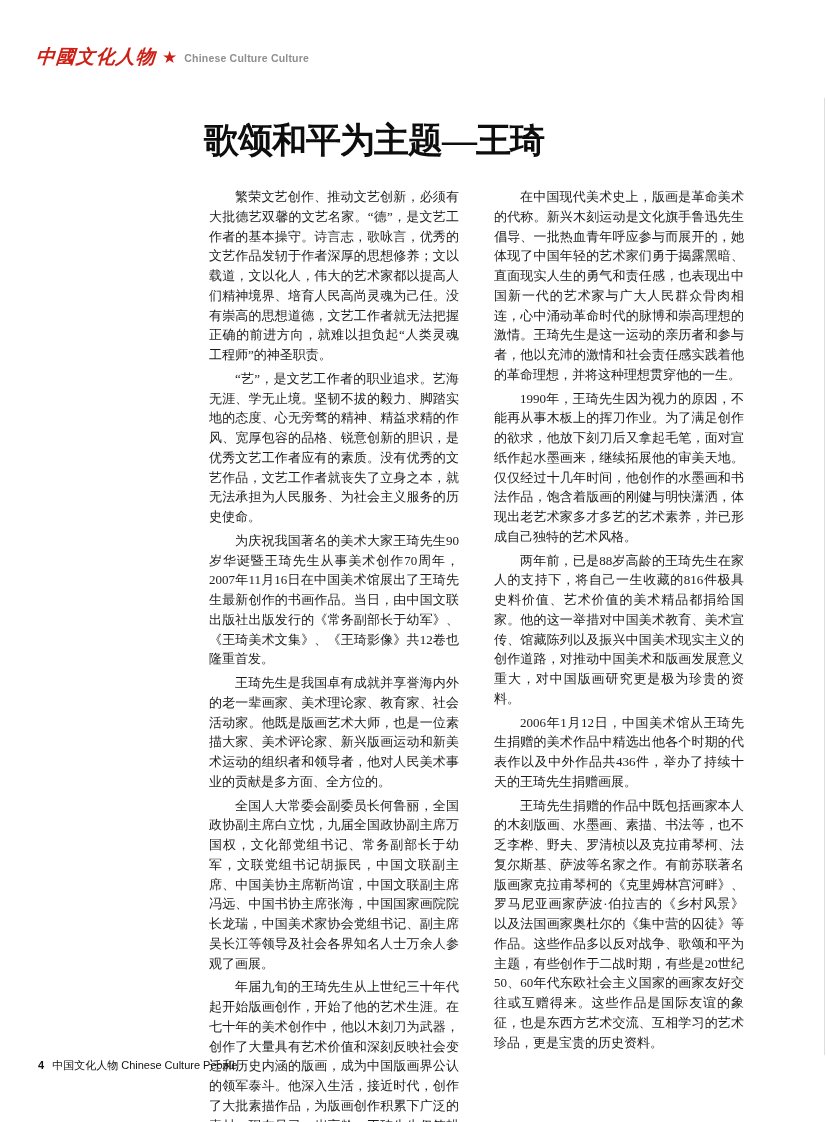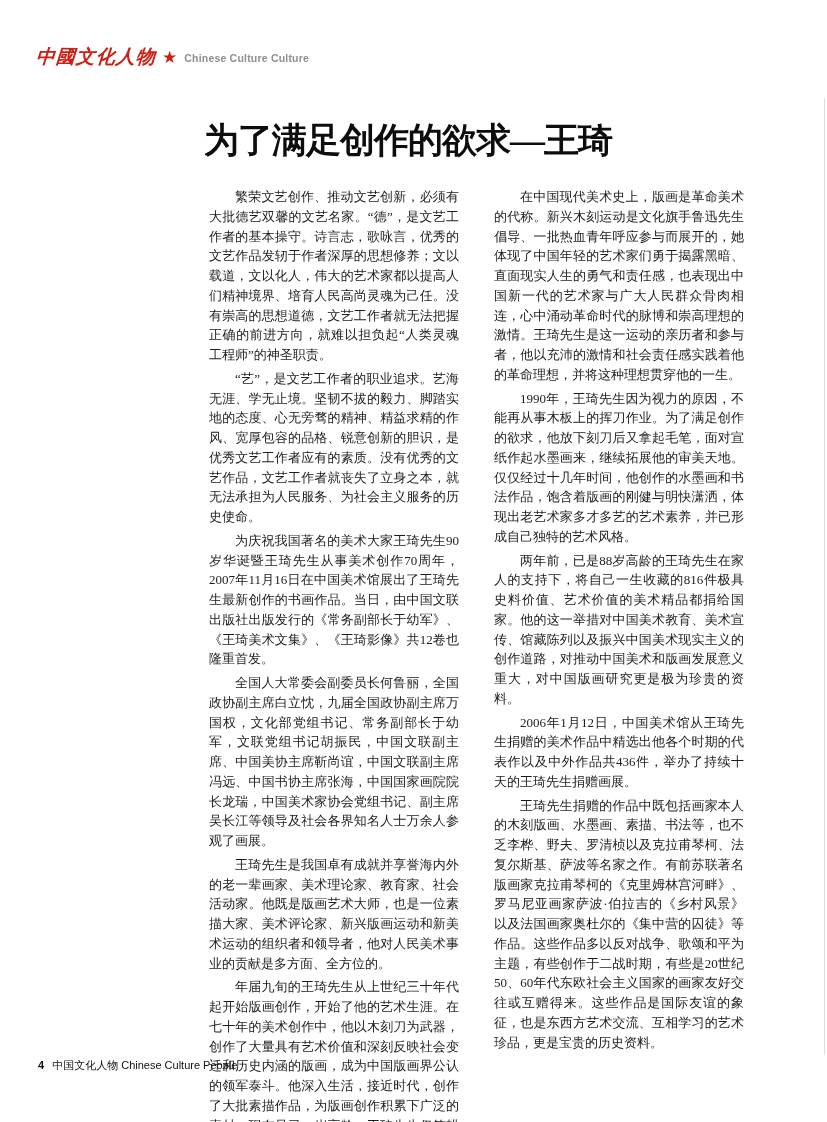--- a/index.html
+++ b/index.html
@@ -71,29 +71,29 @@
 <body>
 
 <div class="page">
 
   <div class="header">
     <span class="logo-cn">中國文化人物</span>
     <span class="star-icon">★</span>
     <span class="logo-en">Chinese Culture Culture</span>
   </div>
 
-  <h1 class="title">为了满足创作的欲求—王琦</h1>
+  <h1 class="title">歌颂和平为主题—王琦</h1>
 
   <div class="columns">
     <div class="col">
       <p>繁荣文艺创作、推动文艺创新，必须有大批德艺双馨的文艺名家。“德”，是文艺工作者的基本操守。诗言志，歌咏言，优秀的文艺作品发轫于作者深厚的思想修养；文以载道，文以化人，伟大的艺术家都以提高人们精神境界、培育人民高尚灵魂为己任。没有崇高的思想道德，文艺工作者就无法把握正确的前进方向，就难以担负起“人类灵魂工程师”的神圣职责。</p>
       <p>“艺”，是文艺工作者的职业追求。艺海无涯、学无止境。坚韧不拔的毅力、脚踏实地的态度、心无旁骛的精神、精益求精的作风、宽厚包容的品格、锐意创新的胆识，是优秀文艺工作者应有的素质。没有优秀的文艺作品，文艺工作者就丧失了立身之本，就无法承担为人民服务、为社会主义服务的历史使命。</p>
       <p>为庆祝我国著名的美术大家王琦先生90岁华诞暨王琦先生从事美术创作70周年，2007年11月16日在中国美术馆展出了王琦先生最新创作的书画作品。当日，由中国文联出版社出版发行的《常务副部长于幼军》、《王琦美术文集》、《王琦影像》共12卷也隆重首发。</p>
+      <p>王琦先生是我国卓有成就并享誉海内外的老一辈画家、美术理论家、教育家、社会活动家。他既是版画艺术大师，也是一位素描大家、美术评论家、新兴版画运动和新美术运动的组织者和领导者，他对人民美术事业的贡献是多方面、全方位的。</p>
       <p>全国人大常委会副委员长何鲁丽，全国政协副主席白立忱，九届全国政协副主席万国权，文化部党组书记、常务副部长于幼军，文联党组书记胡振民，中国文联副主席、中国美协主席靳尚谊，中国文联副主席冯远、中国书协主席张海，中国国家画院院长龙瑞，中国美术家协会党组书记、副主席吴长江等领导及社会各界知名人士万余人参观了画展。</p>
-      <p>王琦先生是我国卓有成就并享誉海内外的老一辈画家、美术理论家、教育家、社会活动家。他既是版画艺术大师，也是一位素描大家、美术评论家、新兴版画运动和新美术运动的组织者和领导者，他对人民美术事业的贡献是多方面、全方位的。</p>
       <p>年届九旬的王琦先生从上世纪三十年代起开始版画创作，开始了他的艺术生涯。在七十年的美术创作中，他以木刻刀为武器，创作了大量具有艺术价值和深刻反映社会变迁和历史内涵的版画，成为中国版画界公认的领军泰斗。他深入生活，接近时代，创作了大批素描作品，为版画创作积累下广泛的素材。现在虽已90岁高龄，王琦先生仍笔耕不辍，艺术青春犹在。</p>
     </div>
     <div class="col">
       <p>在中国现代美术史上，版画是革命美术的代称。新兴木刻运动是文化旗手鲁迅先生倡导、一批热血青年呼应参与而展开的，她体现了中国年轻的艺术家们勇于揭露黑暗、直面现实人生的勇气和责任感，也表现出中国新一代的艺术家与广大人民群众骨肉相连，心中涌动革命时代的脉博和崇高理想的激情。王琦先生是这一运动的亲历者和参与者，他以充沛的激情和社会责任感实践着他的革命理想，并将这种理想贯穿他的一生。</p>
       <p>1990年，王琦先生因为视力的原因，不能再从事木板上的挥刀作业。为了满足创作的欲求，他放下刻刀后又拿起毛笔，面对宣纸作起水墨画来，继续拓展他的审美天地。仅仅经过十几年时间，他创作的水墨画和书法作品，饱含着版画的刚健与明快潇洒，体现出老艺术家多才多艺的艺术素养，并已形成自己独特的艺术风格。</p>
       <p>两年前，已是88岁高龄的王琦先生在家人的支持下，将自己一生收藏的816件极具史料价值、艺术价值的美术精品都捐给国家。他的这一举措对中国美术教育、美术宣传、馆藏陈列以及振兴中国美术现实主义的创作道路，对推动中国美术和版画发展意义重大，对中国版画研究更是极为珍贵的资料。</p>
       <p>2006年1月12日，中国美术馆从王琦先生捐赠的美术作品中精选出他各个时期的代表作以及中外作品共436件，举办了持续十天的王琦先生捐赠画展。</p>
       <p>王琦先生捐赠的作品中既包括画家本人的木刻版画、水墨画、素描、书法等，也不乏李桦、野夫、罗清桢以及克拉甫琴柯、法复尔斯基、萨波等名家之作。有前苏联著名版画家克拉甫琴柯的《克里姆林宫河畔》、罗马尼亚画家萨波·伯拉吉的《乡村风景》以及法国画家奥杜尔的《集中营的囚徒》等作品。这些作品多以反对战争、歌颂和平为主题，有些创作于二战时期，有些是20世纪50、60年代东欧社会主义国家的画家友好交往或互赠得来。这些作品是国际友谊的象征，也是东西方艺术交流、互相学习的艺术珍品，更是宝贵的历史资料。</p>
     </div>
   </div>

